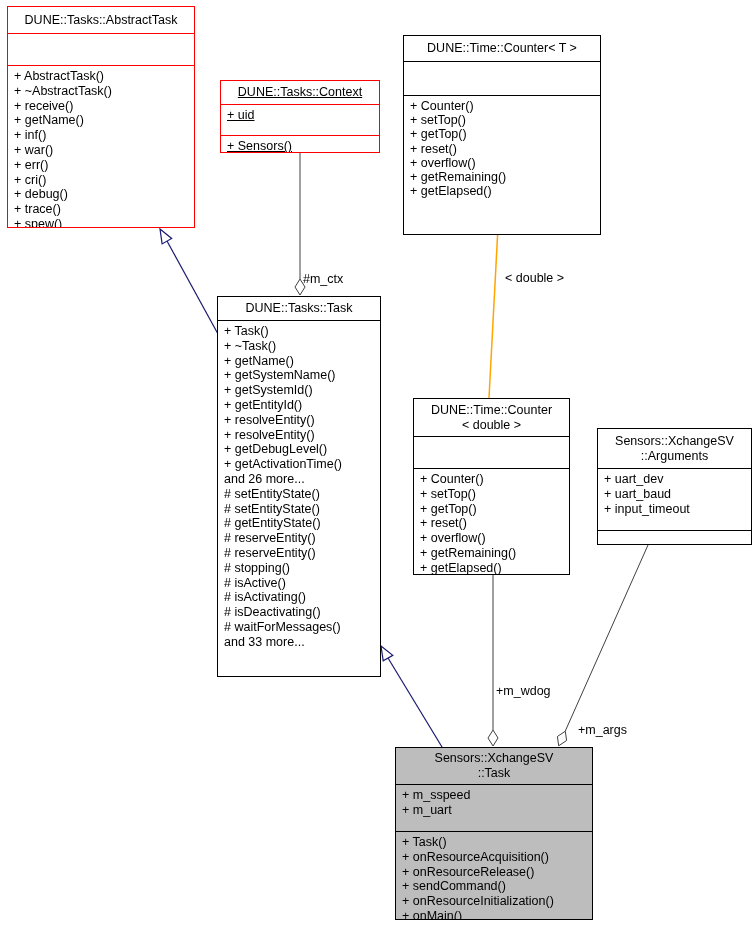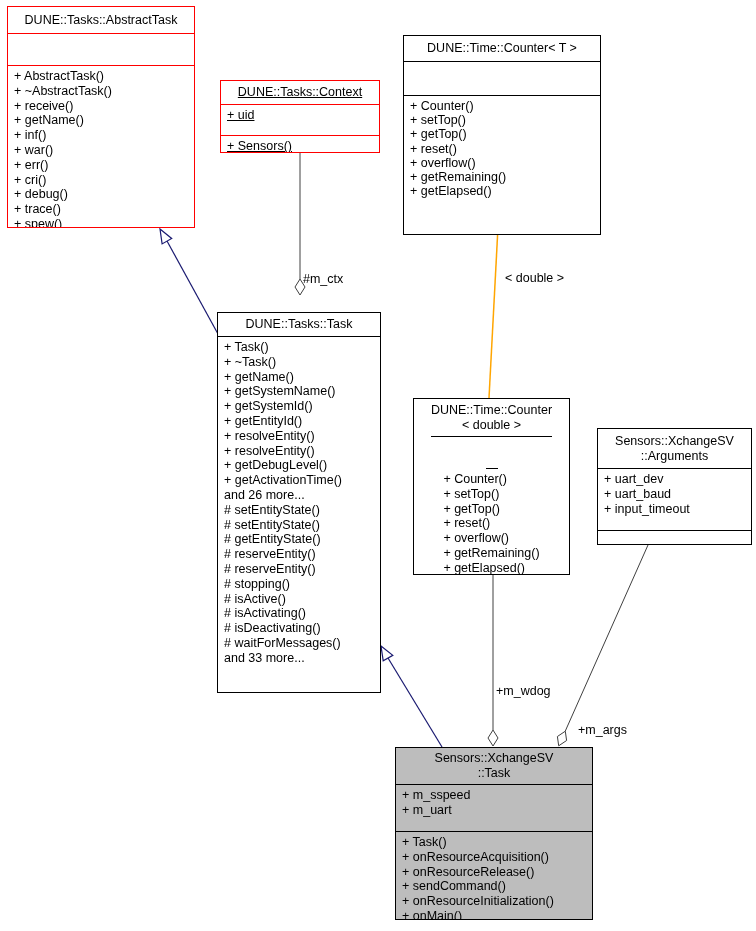--- a/index.html
+++ b/index.html
@@ -127,21 +127,21 @@
     <div class="s" style="height:27px"></div>
     <div class="s last lh142">+ Counter()
 + setTop()
 + getTop()
 + reset()
 + overflow()
 + getRemaining()
 + getElapsed()</div>
   </div>
 
-  <div class="uml-box" style="left:217px;top:296px;width:164px;height:381px;margin-top:16px;">
+  <div class="uml-box" style="left:217px;top:296px;width:164px;height:381px;">
     <div class="t" style="height:23px">DUNE::Tasks::Task</div>
     <div class="s last">+ Task()
 + ~Task()
 + getName()
 + getSystemName()
 + getSystemId()
 + getEntityId()
 + resolveEntity()
 + resolveEntity()
 + getDebugLevel()
@@ -153,21 +153,21 @@
 # reserveEntity()
 # reserveEntity()
 # stopping()
 # isActive()
 # isActivating()
 # isDeactivating()
 # waitForMessages()
 and 33 more...</div>
   </div>
 
-  <div class="uml-box" style="left:413px;top:398px;width:157px;height:177px;align-items:center;">
+  <div class="uml-box" style="left:413px;top:398px;width:157px;height:177px;">
     <div class="t" style="height:37px">DUNE::Time::Counter
 &lt; double &gt;</div>
     <div class="s" style="height:25px"></div>
     <div class="s last">+ Counter()
 + setTop()
 + getTop()
 + reset()
 + overflow()
 + getRemaining()
 + getElapsed()</div>

